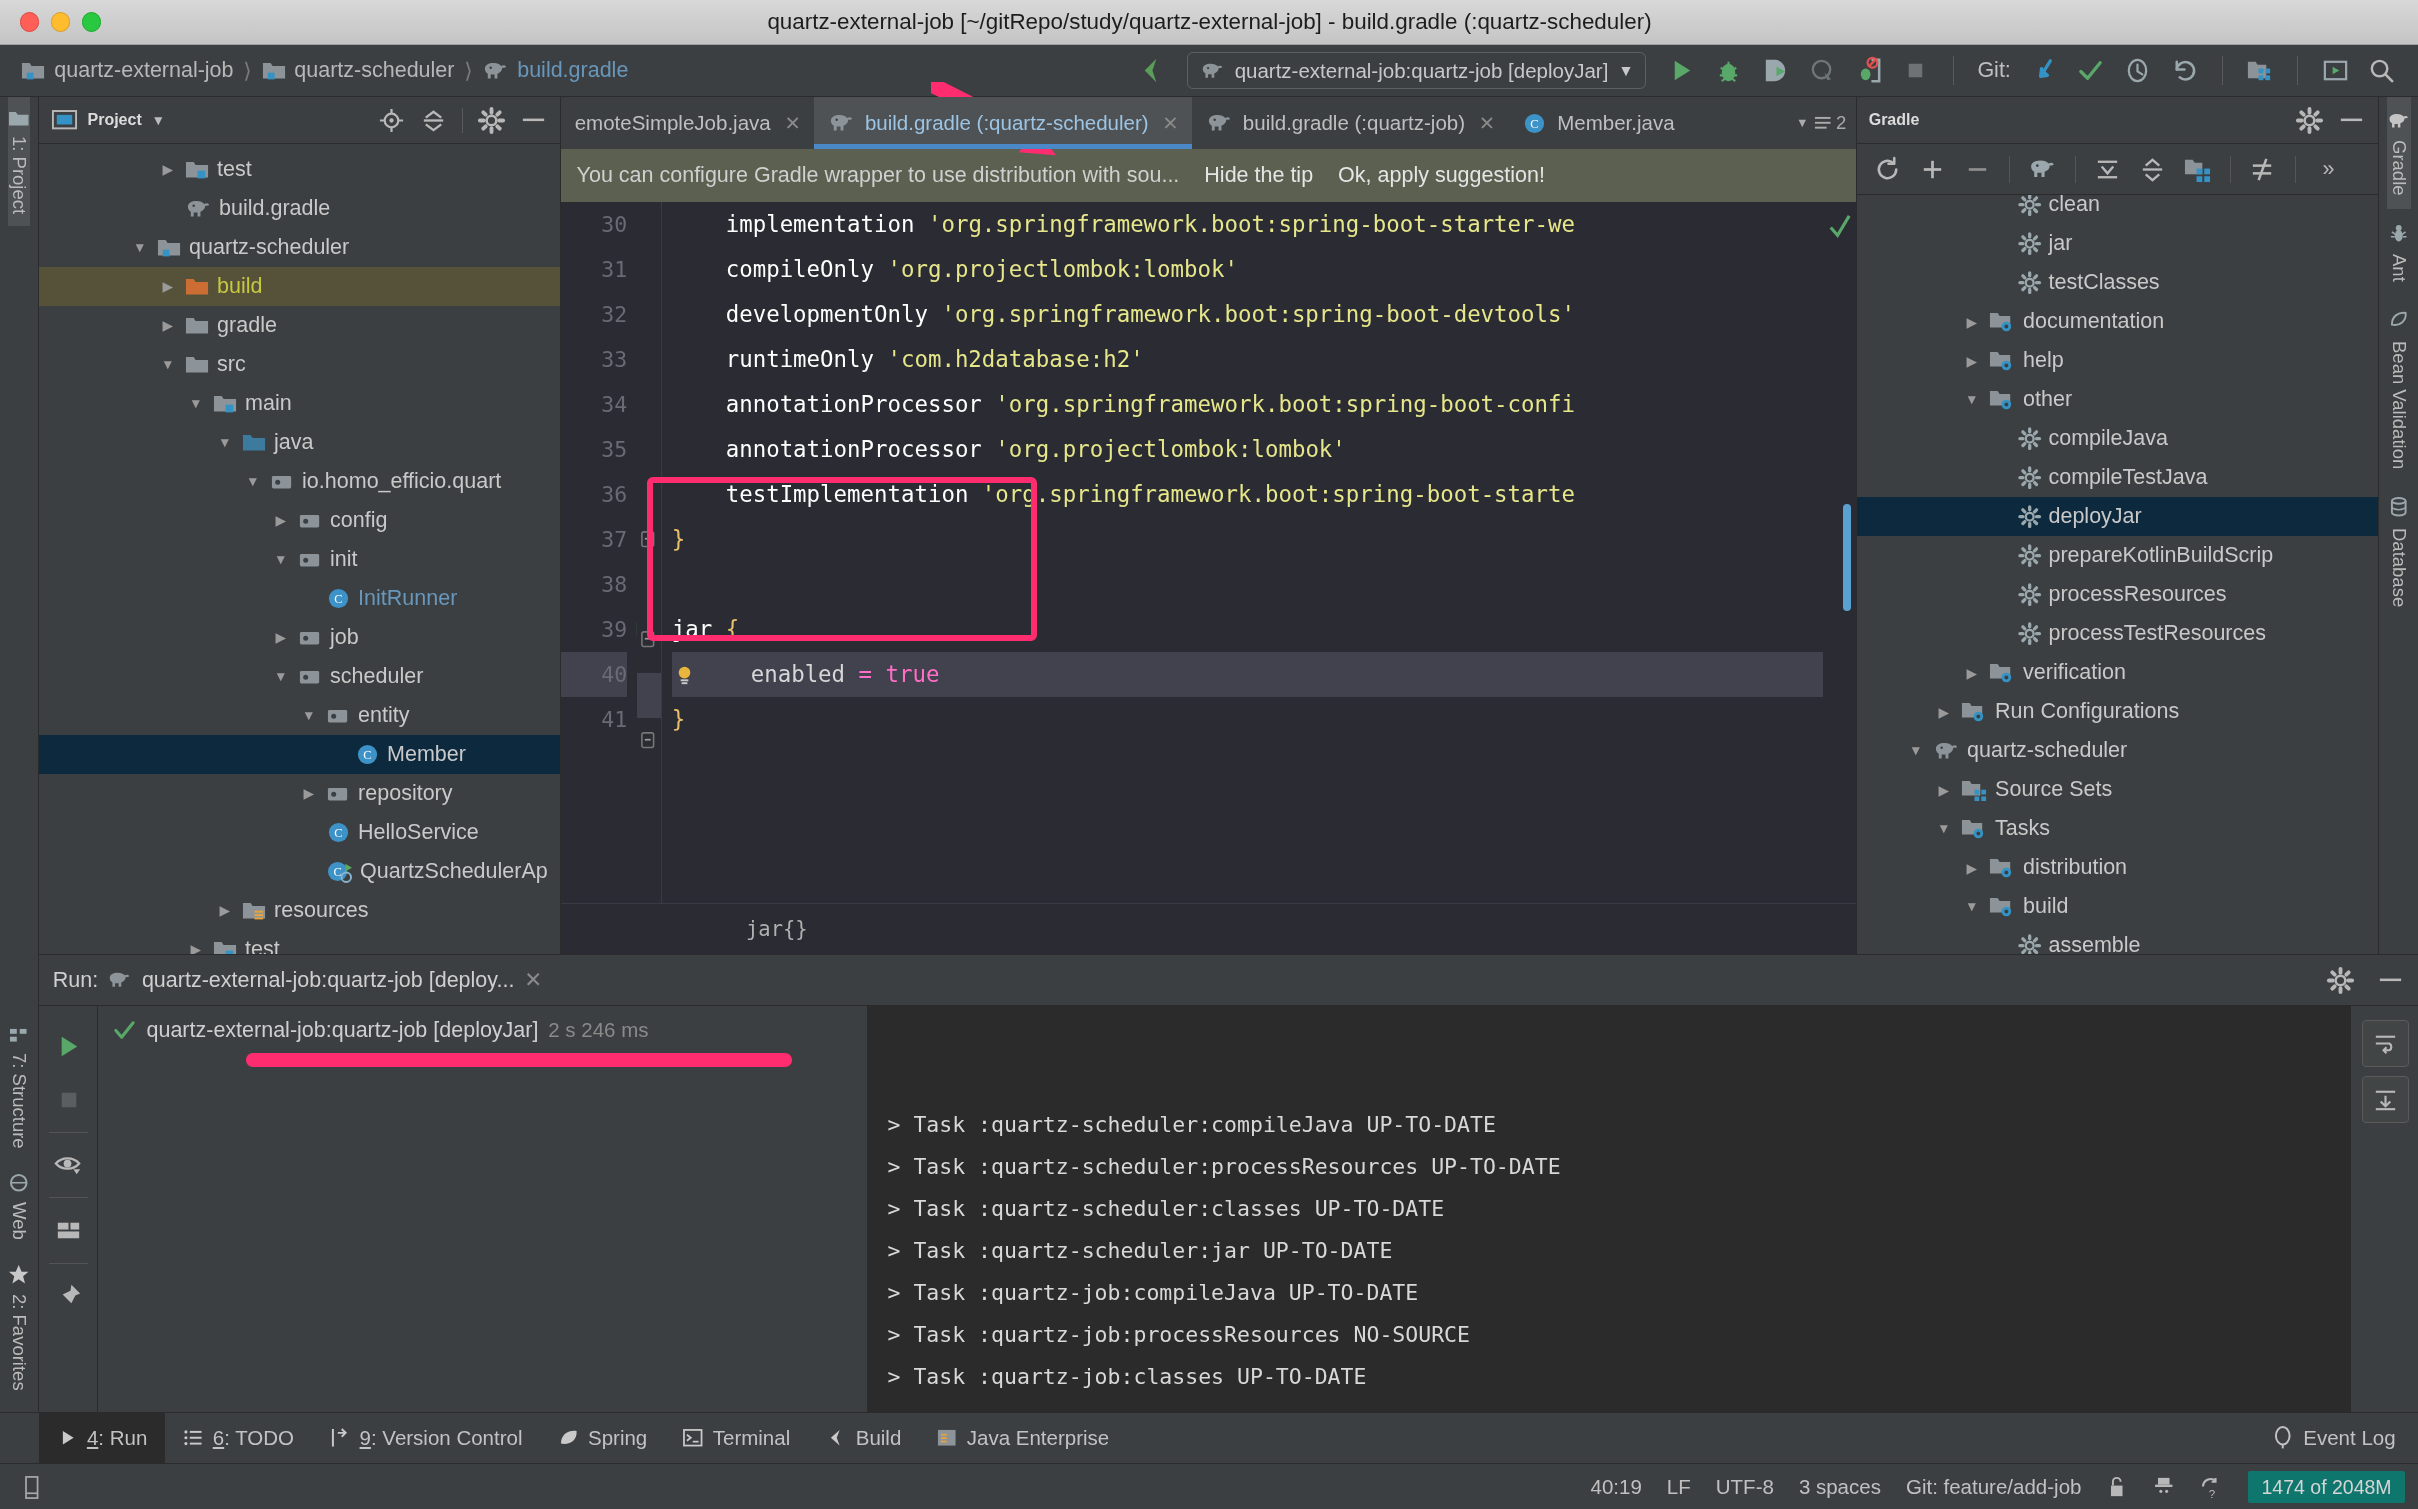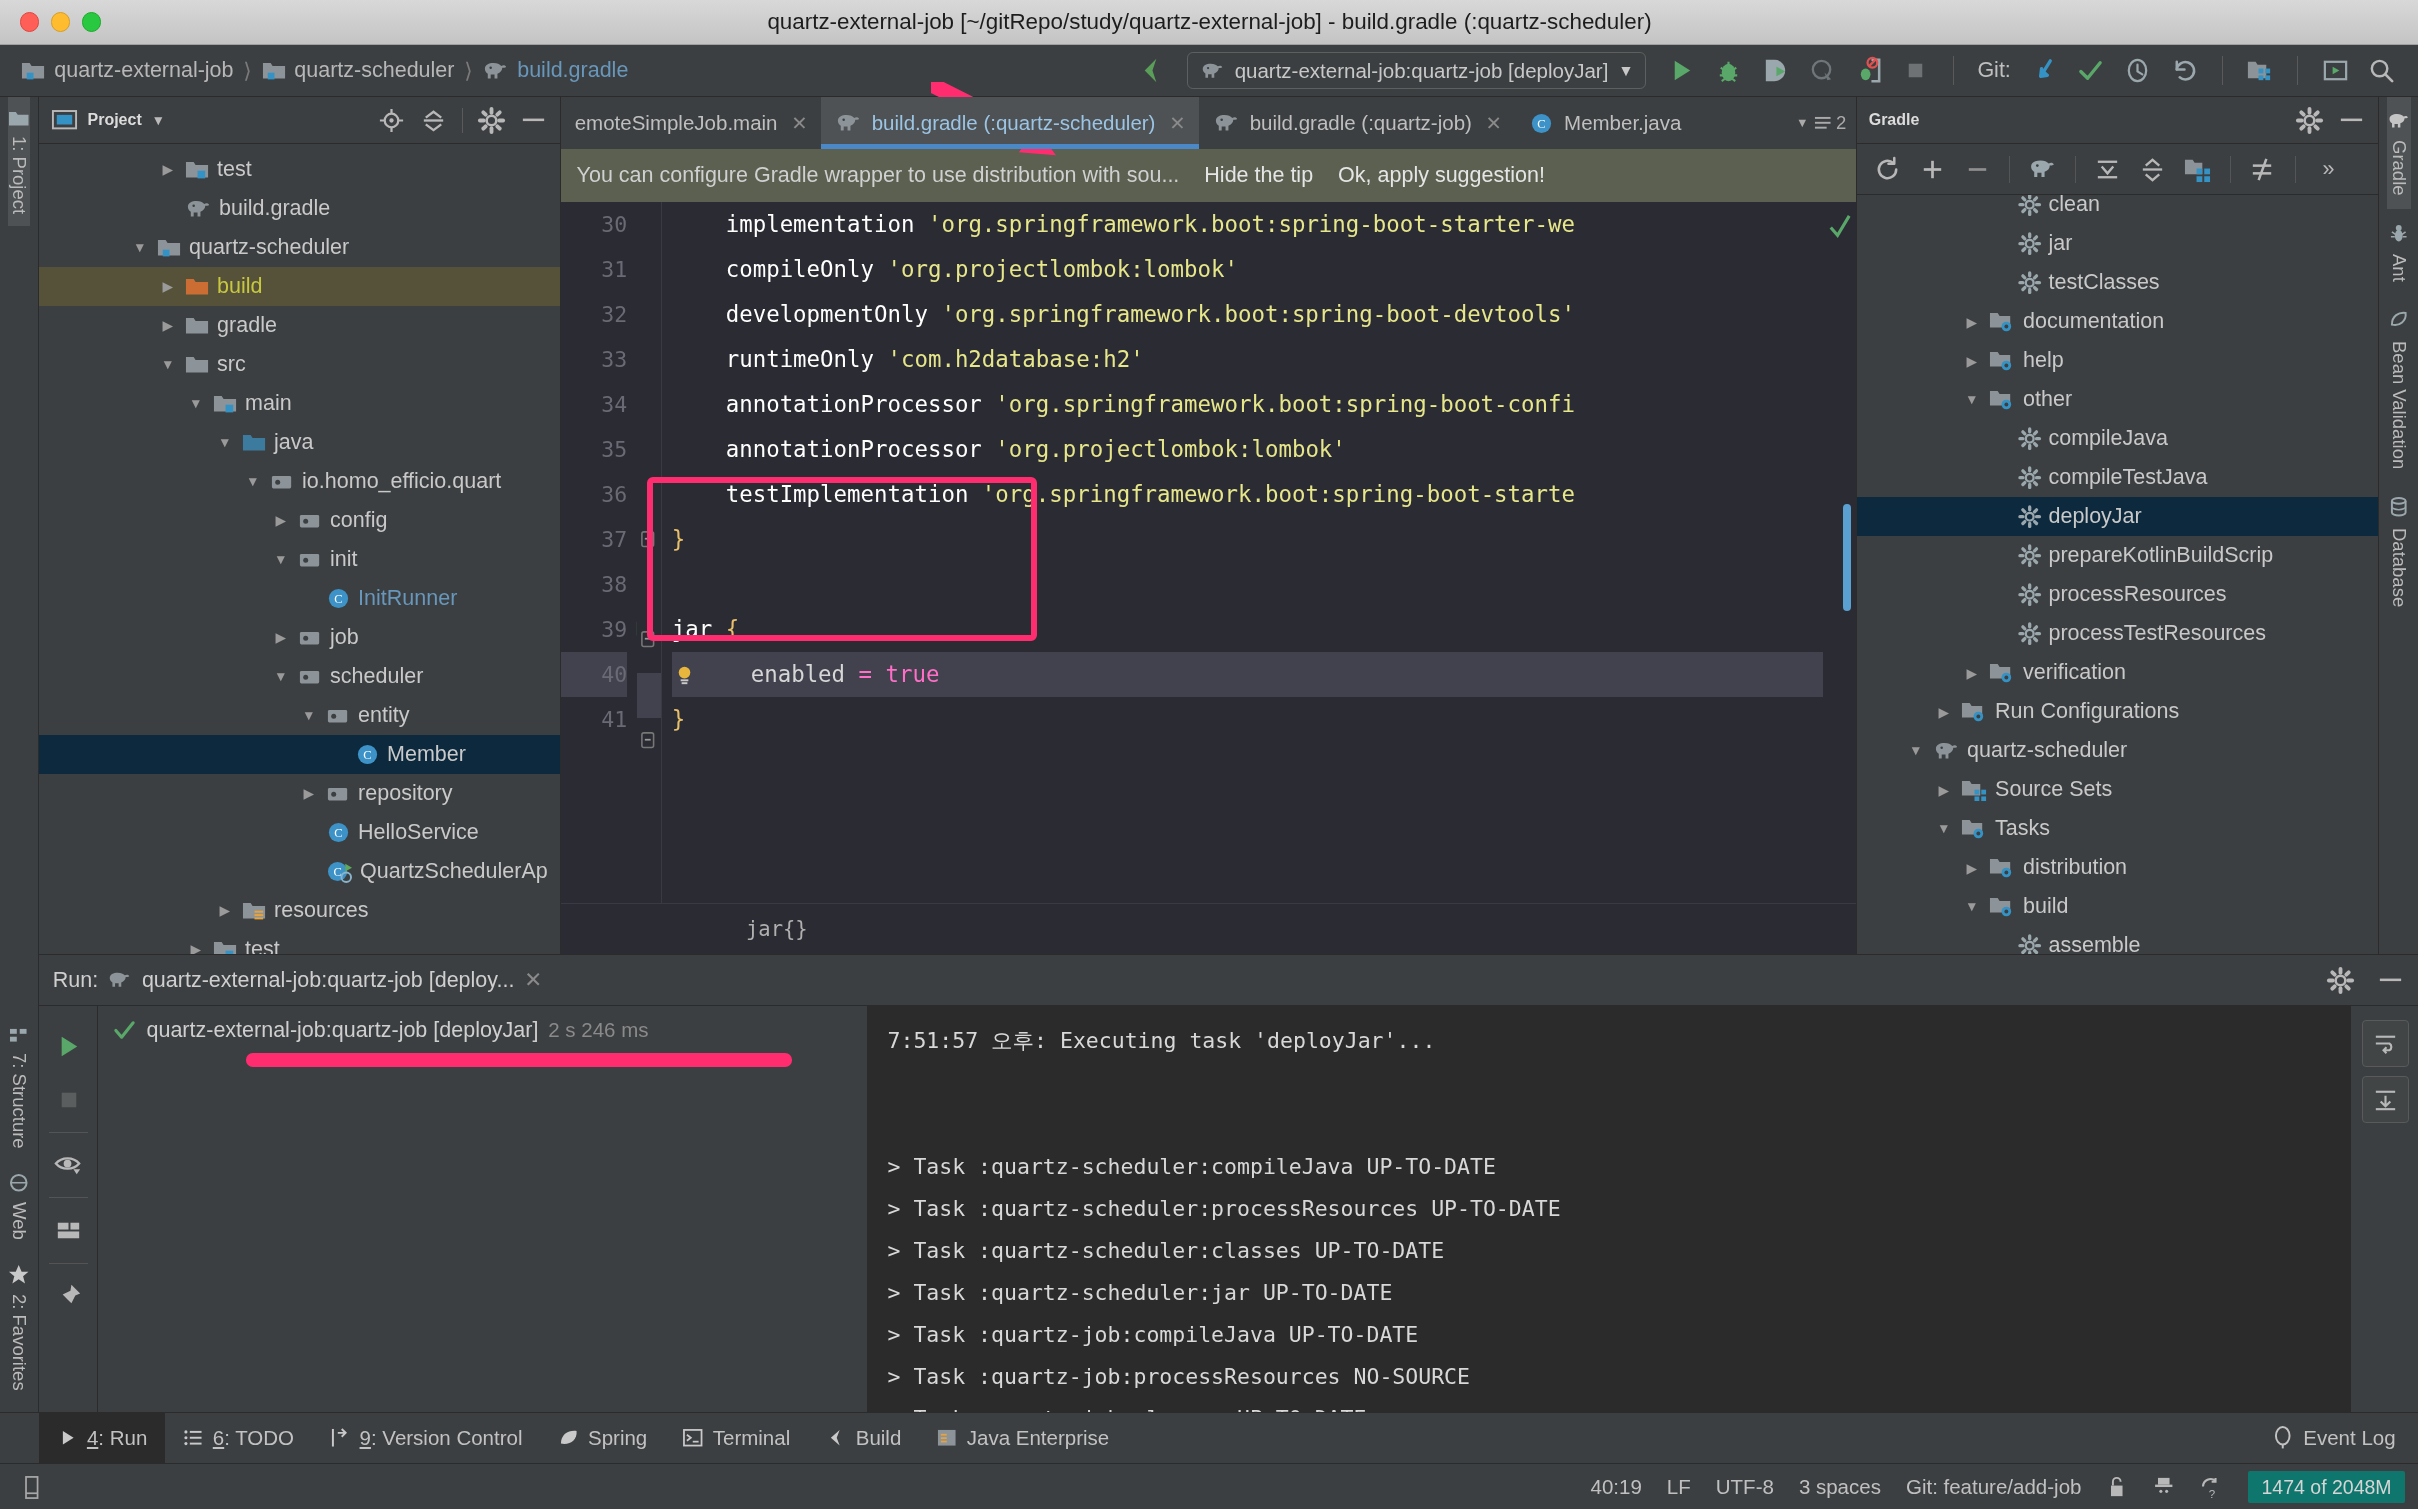--- a/index.html
+++ b/index.html
@@ -657,21 +657,21 @@
                   </svg>
                 </span>
                 <span class="tlabel">test</span>
               </div>
             </div>
         </div>
 
         <div class="editor-col">
           <div class="tabs" id="editorTabs">
               <div class="etab">
-                <span>emoteSimpleJob.main</span>
+                <span>emoteSimpleJob.java</span>
                 <span class="x">✕</span>
               </div>
               <div class="etab active">
                 <span style="display: inline-flex; align-items: center;">
                   <svg width="27" height="21.5" viewBox="0 0 28 22">
                     <path d="M3 9c0-4 4-6 9-6 4 0 6 1 8 3 2-1 4-1 5 1-1 1-3 1-4 1 0 3-2 5-5 6v5h-3v-4h-4v4H6v-5C4 13 3 11 3 9z" fill="#8c9499"></path>
                     <circle cx="9" cy="8" r="1.3" fill="#3c3f41"></circle>
                   </svg>
                 </span>
                 <span>build.gradle (:quartz-scheduler)</span>
@@ -1293,21 +1293,20 @@
                     <path d="M4 13 L10 20 L22 5" stroke="#59a869" stroke-width="3.2" fill="none" stroke-linecap="round" stroke-linejoin="round"></path>
                   </svg>
               </span>
               <span>quartz-external-job:quartz-job [deployJar]</span>
               <span class="run-ms">2 s 246 ms</span>
             </div>
             <div class="pink-underline" style="left:148px; top:47px; width:546px;"></div>
           </div>
 
           <div class="console" id="consoleOut">
-              <div class="cl">7:51:57 오후: Executing task 'deployJar'...</div>
               <div class="cl">&nbsp;</div>
               <div class="cl">&nbsp;</div>
               <div class="cl">&gt; Task :quartz-scheduler:compileJava UP-TO-DATE</div>
               <div class="cl">&gt; Task :quartz-scheduler:processResources UP-TO-DATE</div>
               <div class="cl">&gt; Task :quartz-scheduler:classes UP-TO-DATE</div>
               <div class="cl">&gt; Task :quartz-scheduler:jar UP-TO-DATE</div>
               <div class="cl">&gt; Task :quartz-job:compileJava UP-TO-DATE</div>
               <div class="cl">&gt; Task :quartz-job:processResources NO-SOURCE</div>
               <div class="cl">&gt; Task :quartz-job:classes UP-TO-DATE</div>
             </div>

